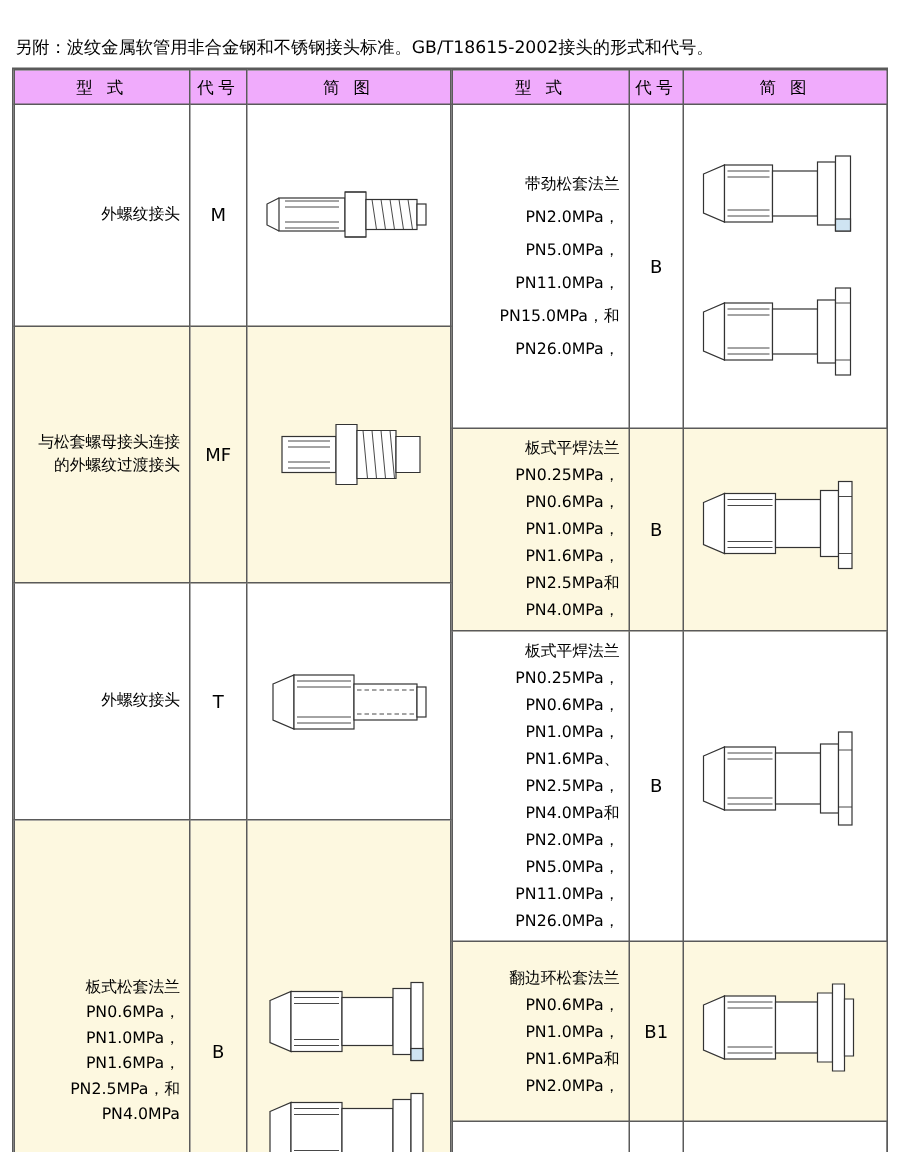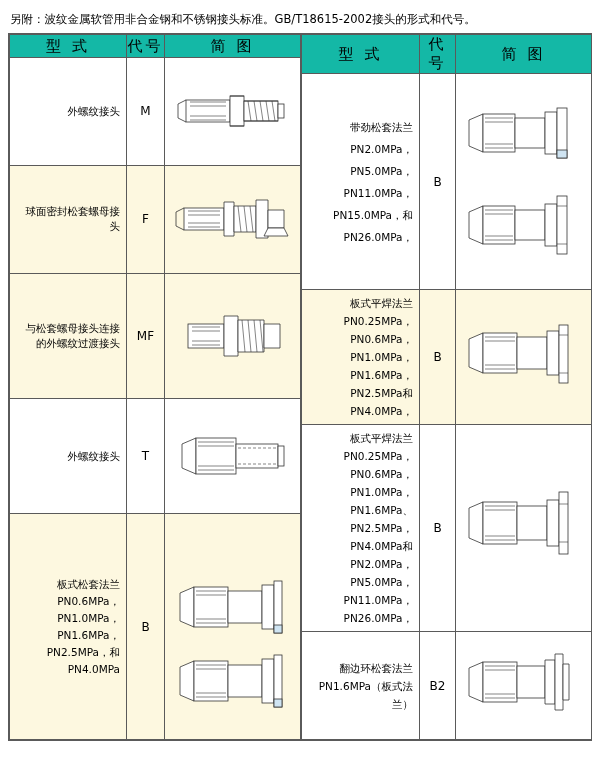--- a/index.html
+++ b/index.html
@@ -11,21 +11,21 @@
     width: 600px;
     height: 768px;
     font-family: "DejaVu Sans", "Liberation Sans", sans-serif;
     color: #000000;
     overflow: hidden;
   }
   .page {
     width: 600px;
     height: 768px;
     box-sizing: border-box;
-    padding: 8px 8px 0 8px;
+    padding: 20px 8px 0 8px;
     position: relative;
   }
   .caption {
     font-size: 11.5px;
     line-height: 16px;
     margin: 3px 0 6px 2px;
     white-space: nowrap;
     letter-spacing: 0px;
   }
   .tables {
@@ -41,24 +41,24 @@
     font-size: 10.5px;
   }
   .tbl-left { width: 292px; }
   .tbl-right { width: 291px; border-left: 1px solid #5a5a5a; }
   th, td {
     border: 1px solid #5a5a5a;
     padding: 0;
     vertical-align: middle;
   }
   thead th {
-    background: #14b8a6;
+    background: #f0abfc;
     height: 22px;
     font-weight: normal;
-    font-size: 15px;
+    font-size: 11px;
     text-align: center;
     letter-spacing: 3px;
   }
   .c-name { width: 117px; }
   .c-code { width: 38px; }
   .c-fig  { width: 136px; }
   .r-name { width: 118px; }
   .r-code { width: 36px; }
   .r-fig  { width: 136px; }
 
@@ -116,43 +116,20 @@
                 <g stroke-width="0.6">
                   <path d="M80 25 l3 20 M86 25 l3 20 M92 25 l3 20 M98 25 l3 20 M104 25 l3 20"></path>
                   <path d="M22 26 h36 M22 30 h36 M22 40 h36 M22 44 h36"></path>
                 </g>
                 <path d="M62 20 h14 M62 50 h14"></path>
                 <rect x="110" y="28" width="6" height="14" fill="#fff"></rect>
               </g>
             </svg>
           </td>
         </tr>
-        <tr class="yellow" style="height:86px;">
-          <td class="name">球面密封松套螺母接头</td>
-          <td class="code">F</td>
-          <td class="fig">
-            <svg width="130" height="70" viewBox="0 0 130 70">
-              <g fill="none" stroke="#333" stroke-width="0.8">
-                <rect x="16" y="24" width="40" height="22" fill="#fff"></rect>
-                <path d="M16 24 L8 28 L8 42 L16 46"></path>
-                <g stroke-width="0.6">
-                    <path d="M20 27 h32 M20 31 h32 M20 39 h32 M20 43 h32"></path>
-                  </g>
-                <path d="M56 18 h10 v34 h-10 z" fill="#fff"></path>
-                <path d="M66 22 h22 v26 h-22 z" fill="#fff"></path>
-                <g stroke-width="0.6">
-                    <path d="M70 22 l3 26 M76 22 l3 26 M82 22 l3 26"></path>
-                  </g>
-                <path d="M88 16 h12 v38 h-12 z" fill="#fff"></path>
-                <path d="M100 26 h16 v18 h-16 z" fill="#fff"></path>
-                <path d="M100 44 l-4 8 h24 l-4 -8 z" fill="#fff"></path>
-              </g>
-            </svg>
-          </td>
-        </tr>
         <tr class="yellow" style="height:100px;">
           <td class="name">与松套螺母接头连接的外螺纹过渡接头</td>
           <td class="code">MF</td>
           <td class="fig">
             <svg width="130" height="84" viewBox="0 0 130 84">
               <g fill="none" stroke="#333" stroke-width="0.8">
                 <rect x="20" y="30" width="36" height="24" fill="#fff"></rect>
                 <g stroke-width="0.6">
                     <path d="M24 33 h28 M24 37 h28 M24 47 h28 M24 51 h28"></path>
                   </g>
@@ -312,20 +289,42 @@
                 <rect x="58" y="46" width="30" height="34" fill="#fff"></rect>
                 <rect x="88" y="40" width="12" height="46" fill="#fff"></rect>
                 <rect x="100" y="32" width="9" height="62" fill="#fff"></rect>
                 <g stroke-width="0.6">
                     <path d="M100 44 h9 M100 82 h9"></path>
                   </g>
               </g>
             </svg>
           </td>
         </tr>
+        <tr class="yellow" style="height:120px;">
+          <td class="name" style="line-height:18px;">
+            <span style="white-space:pre-line;">翻边环松套法兰
+PN0.6MPa，PN1.0MPa，PN1.6MPa和PN2.0MPa，</span>
+          </td>
+          <td class="code">B1</td>
+          <td class="fig">
+            <svg width="130" height="112" viewBox="0 0 130 112">
+              <g fill="none" stroke="#333" stroke-width="0.8">
+                <path d="M10 38 L24 32 L24 74 L10 68 Z" fill="#fff"></path>
+                <rect x="24" y="32" width="34" height="42" fill="#fff"></rect>
+                <g stroke-width="0.6">
+                    <path d="M26 36 h30 M26 40 h30 M26 66 h30 M26 70 h30"></path>
+                  </g>
+                <rect x="58" y="36" width="28" height="34" fill="#fff"></rect>
+                <path d="M86 30 h10 v46 h-10 z" fill="#fff"></path>
+                <path d="M96 24 h8 v58 h-8 z" fill="#fff"></path>
+                <path d="M104 34 h6 v38 h-6 z" fill="#fff"></path>
+              </g>
+            </svg>
+          </td>
+        </tr>
         <tr style="height:108px;">
           <td class="name" style="line-height:18px;">
             <span style="white-space:pre-line;">翻边环松套法兰
 PN1.6MPa（板式法兰）</span>
           </td>
           <td class="code">B2</td>
           <td class="fig">
             <svg width="130" height="100" viewBox="0 0 130 100">
               <g fill="none" stroke="#333" stroke-width="0.8">
                 <path d="M10 32 L24 26 L24 66 L10 60 Z" fill="#fff"></path>

